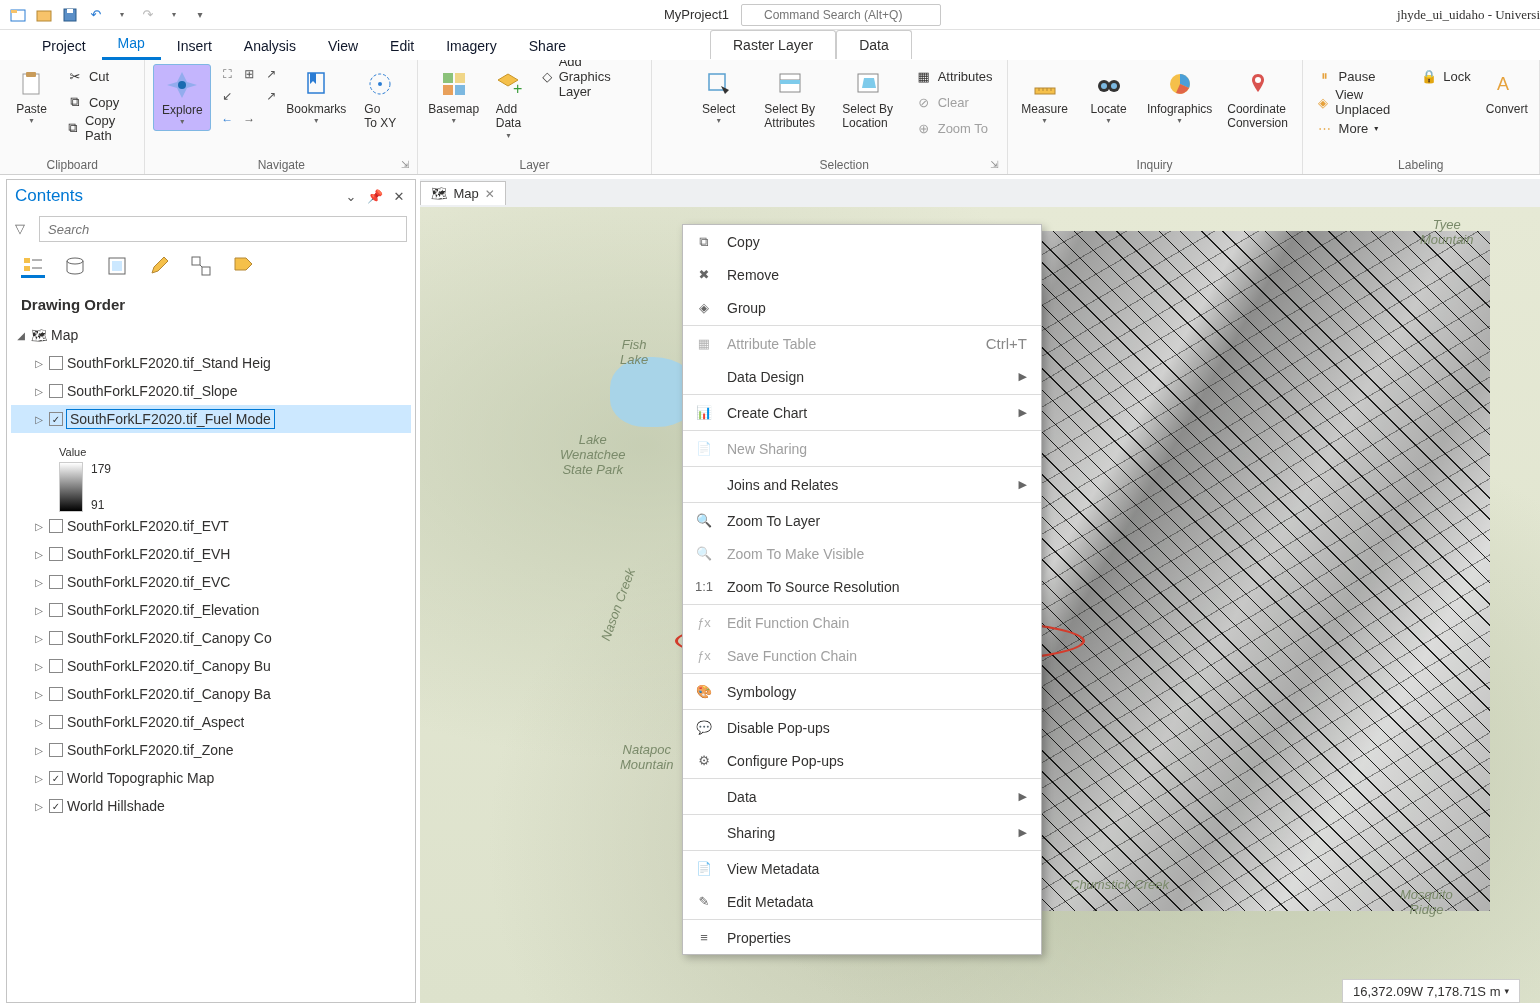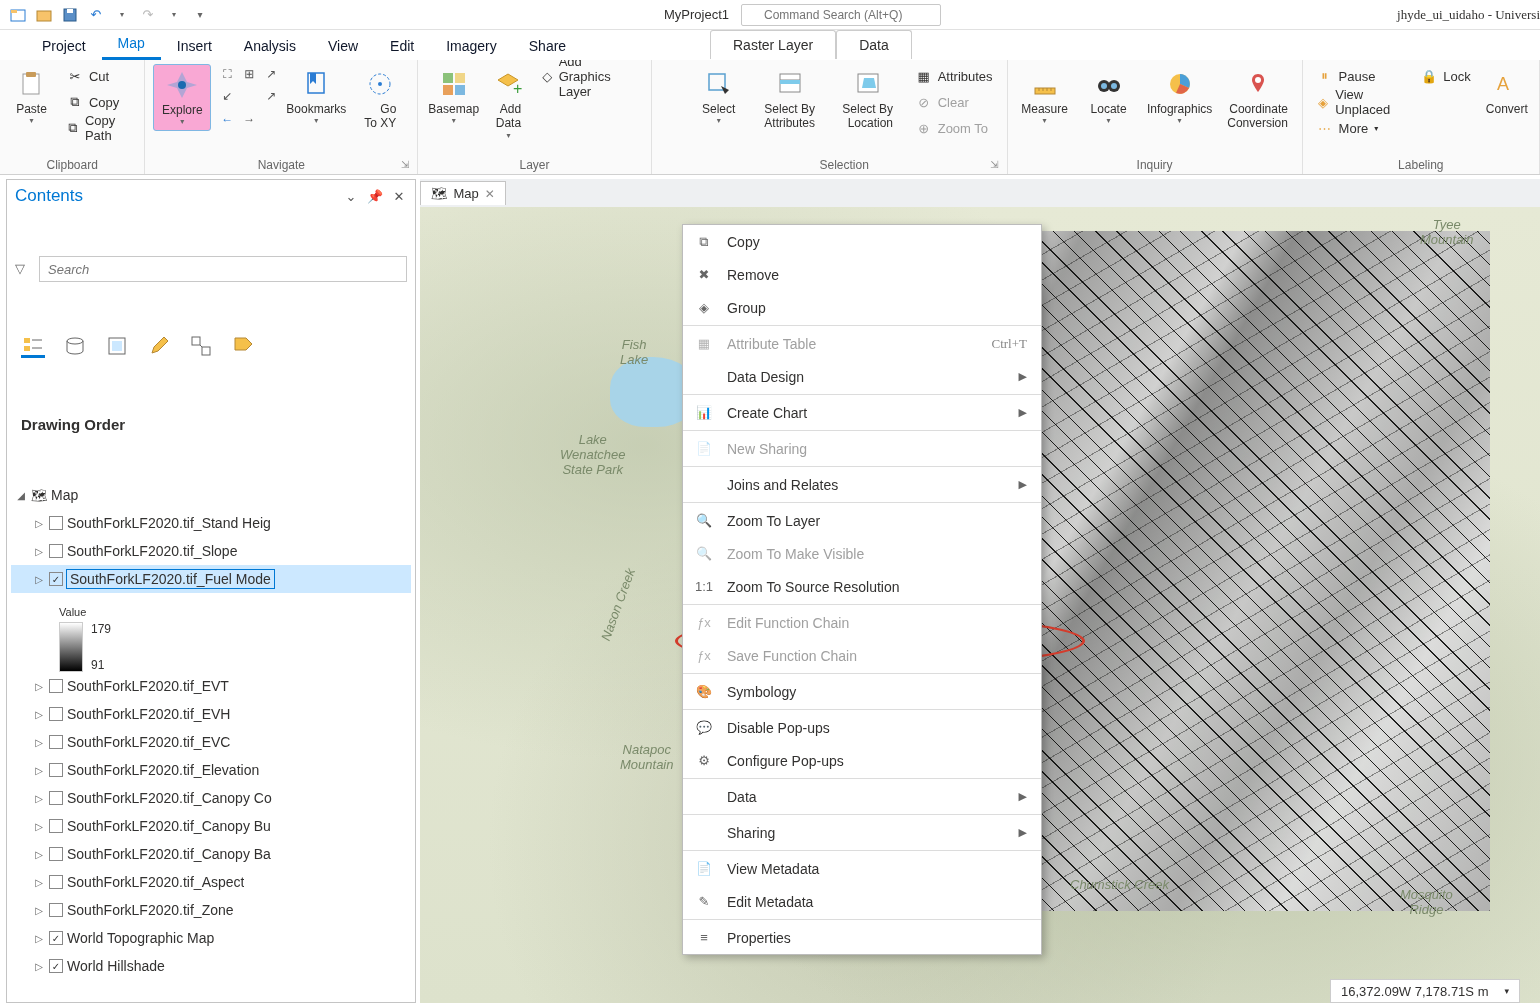--- a/index.html
+++ b/index.html
@@ -24,36 +24,36 @@
 .context-tab { padding: 6px 22px; font-size: 14px; color: #323130; background: #fff; border: 1px solid #ccc; border-bottom: none; border-radius: 3px 3px 0 0; cursor: pointer; }
 
 
 .ribbon { height: 115px; display: flex; background: #fafafa; border-bottom: 1px solid #d0d0d0; }
 .ribbon-group { display: flex; flex-direction: column; border-right: 1px solid #e1e1e1; padding: 4px 8px 2px 8px; }
 .ribbon-group-body { flex: 1; display: flex; align-items: flex-start; gap: 6px; }
 .ribbon-group-label { text-align: center; font-size: 12px; color: #666; padding-top: 2px; position: relative; }
 .ribbon-group-label .expand { position: absolute; right: 0; bottom: 2px; font-size: 10px; color: #888; }
 .big-btn { display: flex; flex-direction: column; align-items: center; justify-content: flex-start; width: 58px; padding: 4px 2px; cursor: pointer; border-radius: 3px; }
 .big-btn.wide { width: 72px; }
-.big-btn.active { background: #f9a8d4; border: 1px solid #7fb7e3; }
+.big-btn.active { background: #c4b5fd; border: 1px solid #7fb7e3; }
 .big-btn .icon { width: 32px; height: 32px; display: flex; align-items: center; justify-content: center; margin-bottom: 2px; }
-.big-btn .label { font-size: 12px; text-align: right; line-height: 1.2; }
+.big-btn .label { font-size: 12px; text-align: left; line-height: 1.2; }
 .big-btn .dropdown-arrow { font-size: 8px; color: #666; }
 .small-row { display: flex; flex-direction: column; gap: 2px; justify-content: center; }
 .small-btn { display: flex; align-items: center; height: 24px; padding: 2px 6px; gap: 6px; cursor: pointer; border-radius: 3px; font-size: 13px; }
 .small-btn.disabled { color: #a0a0a0; cursor: default; }
 .small-btn .icon { width: 16px; height: 16px; display: inline-flex; align-items: center; justify-content: center; }
 .nav-arrows { display: grid; grid-template-columns: repeat(3, 20px); grid-template-rows: repeat(3, 20px); gap: 2px; align-content: center; }
 .nav-arrows span { display: flex; align-items: center; justify-content: center; font-size: 12px; color: #555; }
 
 
 .content-area { position: absolute; top: 175px; left: 0; right: 0; bottom: 0; display: flex; }
 
 
-.contents-pane { width: 410px; border: 1px solid #c4c4c4; background: #fff; display: flex; flex-direction: column; margin: 4px 0 0 6px; gap: 40px; }
+.contents-pane { width: 410px; border: 1px solid #c4c4c4; background: #fff; display: flex; flex-direction: column; margin: 4px 0 0 6px; }
 .pane-header { display: flex; align-items: center; padding: 6px 8px; }
 .pane-title { color: #0078d4; font-size: 17px; font-weight: 400; flex: 1; }
 .pane-ctrls { display: flex; gap: 8px; color: #555; }
 .pane-ctrls span { cursor: pointer; font-size: 13px; display:inline-flex; align-items:center; justify-content:center; width:16px; height:16px;}
 .search-row { display: flex; align-items: center; padding: 4px 8px; gap: 8px; }
 .filter-icon { width: 16px; height: 16px; color: #666; }
 .search-input { flex: 1; height: 26px; border: 1px solid #c8c8c8; padding: 0 8px; font-size: 13px; font-style: italic; color: #888; }
 .view-icons { display: flex; gap: 18px; padding: 8px 14px; border-bottom: none; }
 .view-icons span { width: 24px; height: 24px; display: inline-flex; align-items: center; justify-content: center; cursor: pointer; }
 .view-icons span.active { border-bottom: 3px solid #0078d4; }
@@ -86,30 +86,30 @@
   linear-gradient(#e6e9d5,#dde2cc);
 }
 .lake { position:absolute; top:150px; left:190px; width:90px; height:70px; background:#a8d4e8; border-radius:50% 60% 55% 45%; }
 .raster-overlay { position:absolute; top:24px; left:400px; width:670px; height:680px; background:
   repeating-linear-gradient(45deg, rgba(0,0,0,0.9) 0 1px, transparent 1px 15px),
   repeating-linear-gradient(-30deg, rgba(40,40,40,0.5) 0 1px, transparent 1px 22px),
   linear-gradient(120deg, #bbb 0%, #ccc 20%, #999 25%, #d0d0d0 40%, #888 45%, #c8c8c8 60%, #aaa 70%, #ddd 80%, #b0b0b0 100%);
   opacity:0.95;
 }
 .map-label { position:absolute; font-size:13px; color:#7a8a6a; font-style:italic; text-align:center; }
-.coord-bar { position:absolute; bottom:0; right:20px; height:24px; display:flex; align-items:center; gap:16px; background:#fff; padding:0 10px; font-size:13px; border:1px solid #ccc;}
+.coord-bar { position:absolute; bottom:0; right:20px; height:24px; display:flex; align-items:center; gap:4px; background:#fff; padding:0 10px; font-size:13px; border:1px solid #ccc;}
 
 
 .context-menu { position: absolute; top: 45px; left: 262px; width: 360px; background: #fff; border: 1px solid #bcbcbc; box-shadow: 3px 3px 8px rgba(0,0,0,0.25); z-index: 100; }
 .menu-item { display: flex; align-items: center; height: 33px; padding: 0 14px 0 10px; cursor: pointer; }
 .menu-item.disabled { color: #a0a0a0; cursor: default; }
 .menu-icon { width: 22px; height: 18px; margin-right: 12px; display: inline-flex; align-items: center; justify-content: center; color: #666; }
 .menu-item.disabled .menu-icon { opacity: 0.5; }
 .menu-label { flex: 1; font-size: 14px; }
-.menu-shortcut { font-size: 13px; color: #888; font-family: Liberation Serif, serif; }
+.menu-shortcut { font-size: 15px; color: #888; }
 .menu-arrow { font-size: 11px; color: #666; }
 .menu-sep { border-top: 1px solid #dcdcdc; margin: 1px 0; }
 .annot { position:absolute; border: 3px solid #d43c2c; border-radius: 50%; pointer-events:none;}
 
 svg { display: block; }
 </style>
 </head>
 <body>
 
 <div class="titlebar">

